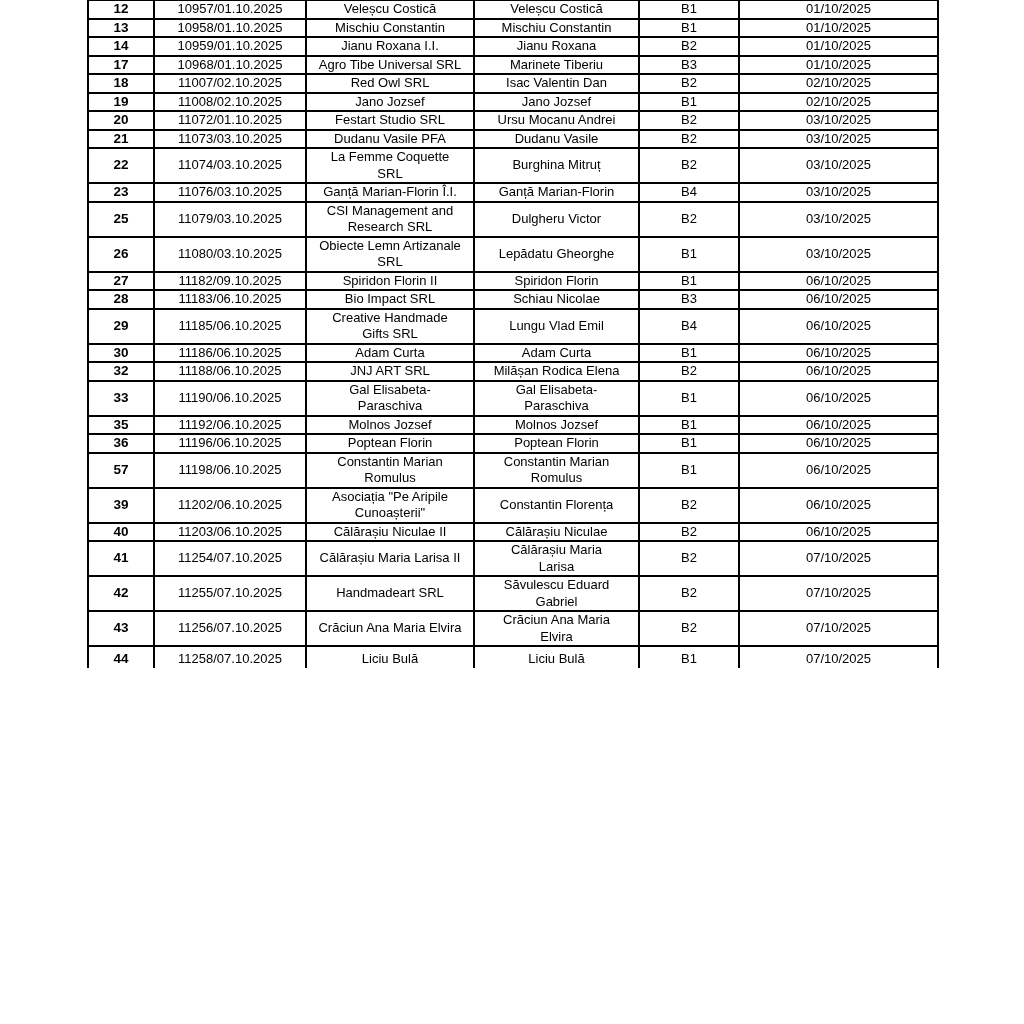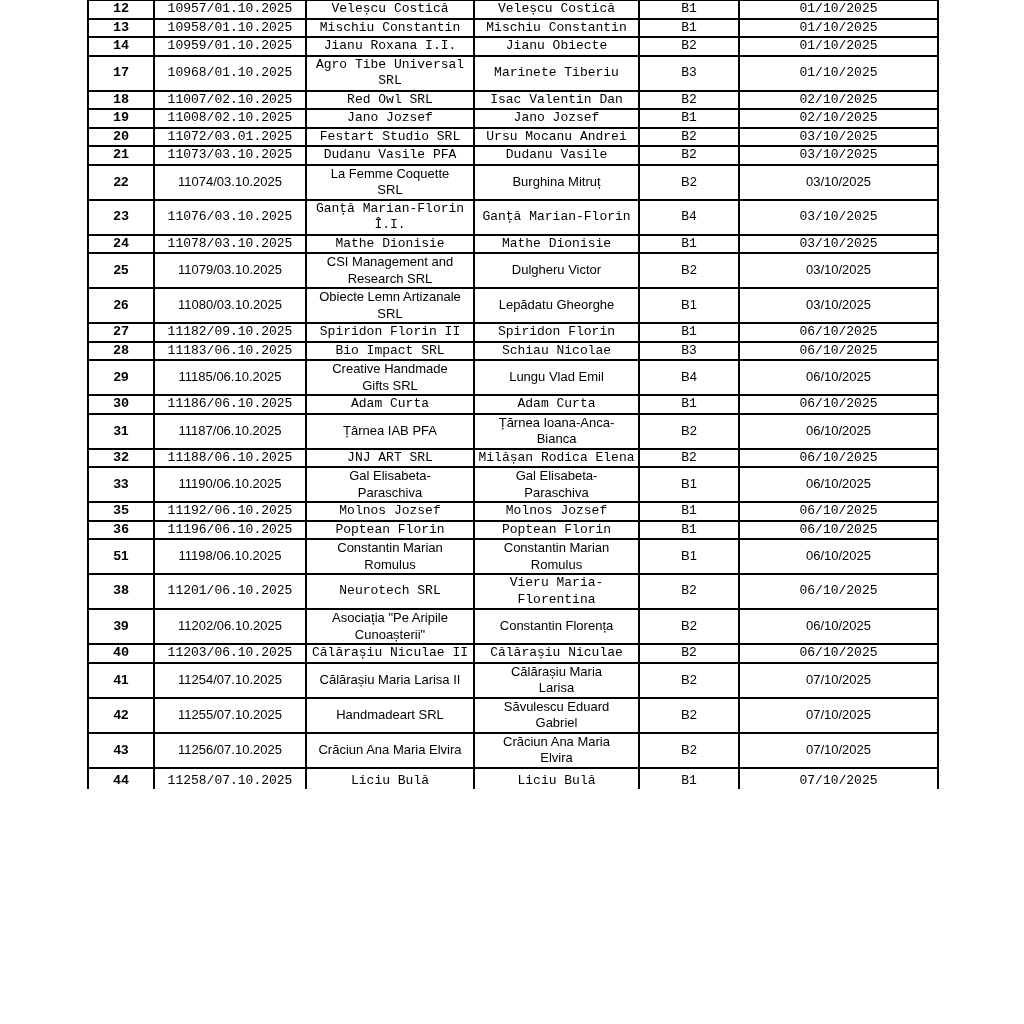--- a/index.html
+++ b/index.html
@@ -32,21 +32,21 @@
     line-height: 16.5px;
     padding: 0 2px;
     white-space: pre-line;
     overflow: hidden;
     color: #000000;
   }
   table.registry td.idx {
     font-weight: bold;
     font-size: 13.5px;
   }
-  tr.single { height: 14px; font-family: Liberation Mono, monospace; }
+  tr.single { height: 14px; }
   tr.tall   { height: 32px; }
   
   tr.cutoff td {
     vertical-align: top;
     padding-top: 4px;
     border-bottom: none;
   }
 </style>
 </head>
 <body>
@@ -75,21 +75,21 @@
           <td>10958/01.10.2025</td>
           <td>Mischiu Constantin</td>
           <td>Mischiu Constantin</td>
           <td>B1</td>
           <td>01/10/2025</td>
         </tr>
         <tr class="single">
           <td class="idx">14</td>
           <td>10959/01.10.2025</td>
           <td>Jianu Roxana I.I.</td>
-          <td>Jianu Obiecte</td>
+          <td>Jianu Roxana</td>
           <td>B2</td>
           <td>01/10/2025</td>
         </tr>
         <tr class="single">
           <td class="idx">17</td>
           <td>10968/01.10.2025</td>
           <td>Agro Tibe Universal SRL</td>
           <td>Marinete Tiberiu</td>
           <td>B3</td>
           <td>01/10/2025</td>
@@ -105,21 +105,21 @@
         <tr class="single">
           <td class="idx">19</td>
           <td>11008/02.10.2025</td>
           <td>Jano Jozsef</td>
           <td>Jano Jozsef</td>
           <td>B1</td>
           <td>02/10/2025</td>
         </tr>
         <tr class="single">
           <td class="idx">20</td>
-          <td>11072/03.01.2025</td>
+          <td>11072/01.10.2025</td>
           <td>Festart Studio SRL</td>
           <td>Ursu Mocanu Andrei</td>
           <td>B2</td>
           <td>03/10/2025</td>
         </tr>
         <tr class="single">
           <td class="idx">21</td>
           <td>11073/03.10.2025</td>
           <td>Dudanu Vasile PFA</td>
           <td>Dudanu Vasile</td>
@@ -134,28 +134,20 @@
           <td>Burghina Mitruț</td>
           <td>B2</td>
           <td>03/10/2025</td>
         </tr>
         <tr class="single">
           <td class="idx">23</td>
           <td>11076/03.10.2025</td>
           <td>Ganță Marian-Florin Î.I.</td>
           <td>Ganță Marian-Florin</td>
           <td>B4</td>
-          <td>03/10/2025</td>
-        </tr>
-        <tr class="single">
-          <td class="idx">24</td>
-          <td>11078/03.10.2025</td>
-          <td>Mathe Dionisie</td>
-          <td>Mathe Dionisie</td>
-          <td>B1</td>
           <td>03/10/2025</td>
         </tr>
         <tr class="tall">
           <td class="idx">25</td>
           <td>11079/03.10.2025</td>
           <td>CSI Management and
 Research SRL</td>
           <td>Dulgheru Victor</td>
           <td>B2</td>
           <td>03/10/2025</td>
@@ -195,29 +187,20 @@
           <td>06/10/2025</td>
         </tr>
         <tr class="single">
           <td class="idx">30</td>
           <td>11186/06.10.2025</td>
           <td>Adam Curta</td>
           <td>Adam Curta</td>
           <td>B1</td>
           <td>06/10/2025</td>
         </tr>
-        <tr class="tall">
-          <td class="idx">31</td>
-          <td>11187/06.10.2025</td>
-          <td>Țârnea IAB PFA</td>
-          <td>Țărnea Ioana-Anca-
-Bianca</td>
-          <td>B2</td>
-          <td>06/10/2025</td>
-        </tr>
         <tr class="single">
           <td class="idx">32</td>
           <td>11188/06.10.2025</td>
           <td>JNJ ART SRL</td>
           <td>Milășan Rodica Elena</td>
           <td>B2</td>
           <td>06/10/2025</td>
         </tr>
         <tr class="tall">
           <td class="idx">33</td>
@@ -239,37 +222,29 @@
         </tr>
         <tr class="single">
           <td class="idx">36</td>
           <td>11196/06.10.2025</td>
           <td>Poptean Florin</td>
           <td>Poptean Florin</td>
           <td>B1</td>
           <td>06/10/2025</td>
         </tr>
         <tr class="tall">
-          <td class="idx">51</td>
+          <td class="idx">57</td>
           <td>11198/06.10.2025</td>
           <td>Constantin Marian
 Romulus</td>
           <td>Constantin Marian
 Romulus</td>
           <td>B1</td>
           <td>06/10/2025</td>
         </tr>
-        <tr class="single">
-          <td class="idx">38</td>
-          <td>11201/06.10.2025</td>
-          <td>Neurotech SRL</td>
-          <td>Vieru Maria-Florentina</td>
-          <td>B2</td>
-          <td>06/10/2025</td>
-        </tr>
         <tr class="tall">
           <td class="idx">39</td>
           <td>11202/06.10.2025</td>
           <td>Asociația "Pe Aripile
 Cunoașterii"</td>
           <td>Constantin Florența</td>
           <td>B2</td>
           <td>06/10/2025</td>
         </tr>
         <tr class="single">

